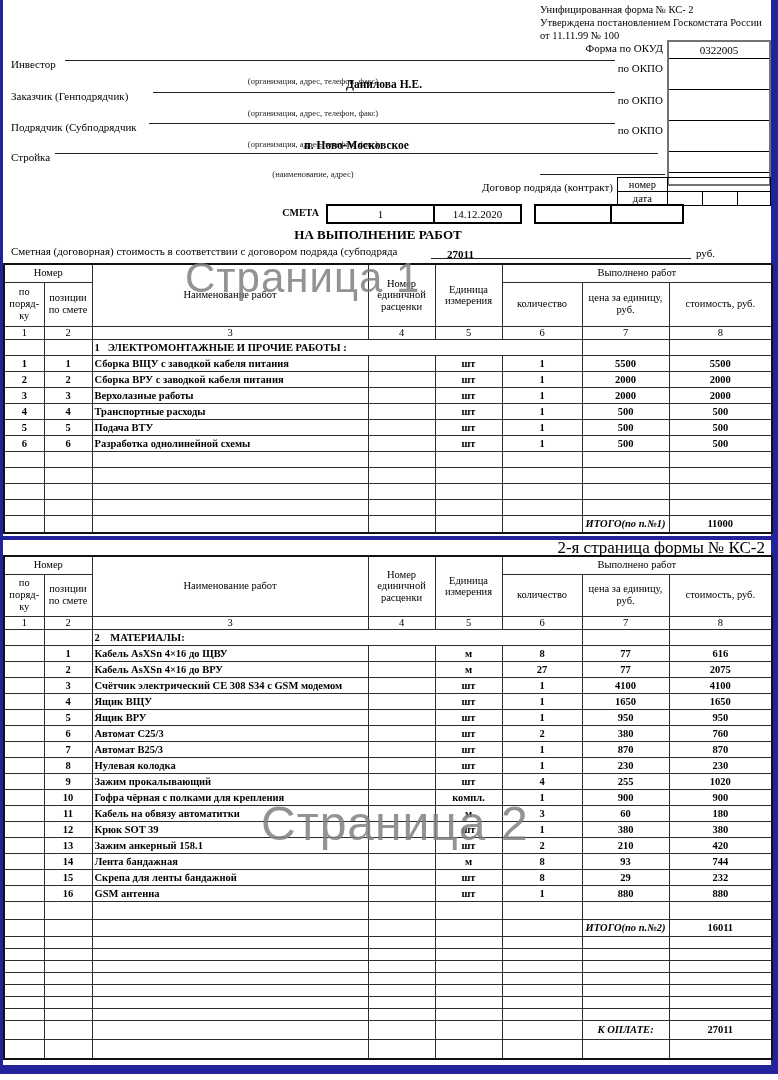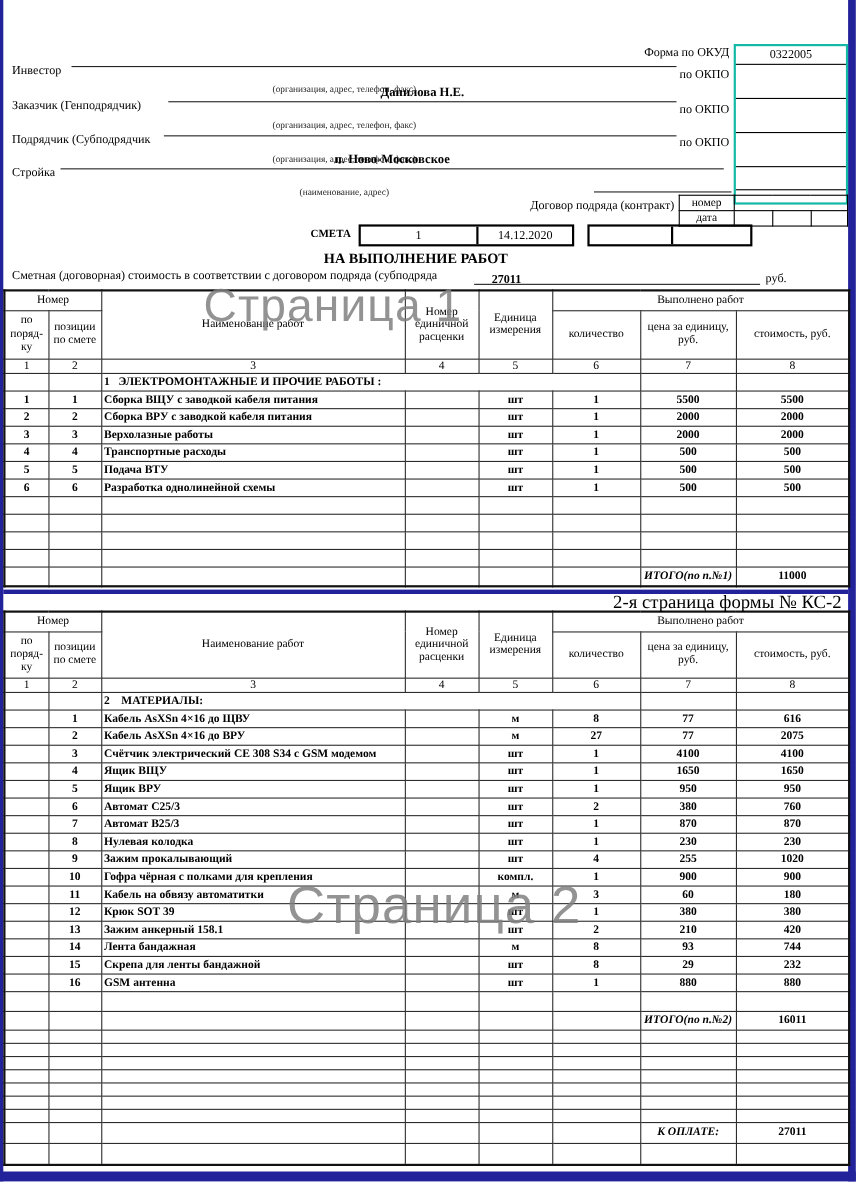--- a/index.html
+++ b/index.html
@@ -7,21 +7,21 @@
   #frame{position:absolute;left:0;top:0;width:778px;height:1074px;box-sizing:border-box;
          border-left:3px solid #22229a;border-right:7px solid #22229a;border-bottom:9px solid #22229a;}
   #topsec{position:relative;width:768px;height:263px;}
   .abs{position:absolute;}
   .t10{font-size:10.5px;line-height:13px;}
   .t11{font-size:11px;}
   .t8{font-size:8.5px;color:#222;}
   .b{font-weight:bold;}
   .line{border-bottom:1.2px solid #222;height:14px;text-align:center;font-size:11.5px;font-weight:bold;}
   
-  #codesbox{left:664px;top:40px;width:100px;border:2px solid #14b8a6;}
+  #codesbox{left:664px;top:40px;width:100px;border:2px solid #737373;}
   #codesbox .cell{border-bottom:1px solid #000;text-align:center;font-size:11px;}
   #codesbox .cell:last-child{border-bottom:none;}
   
   #contract-tbl{left:614px;top:177px;border-collapse:collapse;}
   #contract-tbl td{border:1.5px solid #000;font-size:10.5px;padding:0 2px;height:13px;text-align:center;}
   
   .sbox{height:20px;border:2px solid #000;display:flex;box-sizing:border-box;}
   .sbox .c1{border-right:2px solid #000;display:flex;align-items:center;justify-content:center;font-size:11px;}
   .sbox .c2{flex:1;display:flex;align-items:center;justify-content:center;font-size:11px;}
   
@@ -40,20 +40,25 @@
   #wm1{left:182px;top:254px;font-size:42px;}
   #wm2{left:258px;top:796px;font-size:48px;}
 </style>
 </head>
 <body>
 
 <div id="frame">
 
   <div id="topsec">
 
+    <div class="abs t10" style="left:537px;top:3px;width:235px;">
+      <div>Унифицированная форма № КС- 2</div>
+      <div>Утверждена постановлением Госкомстата России</div>
+      <div>от 11.11.99 № 100</div>
+    </div>
 
     <div class="abs t11" style="left:550px;top:42px;width:110px;text-align:right;">Форма по ОКУД</div>
 
     <div id="codesbox" class="abs">
       <div class="cell" style="height:16px;line-height:16px;">0322005</div>
       <div class="cell" style="height:30px;"></div>
       <div class="cell" style="height:30px;"></div>
       <div class="cell" style="height:30px;"></div>
       <div class="cell" style="height:20px;"></div>
       <div class="cell" style="height:11px;"></div>

